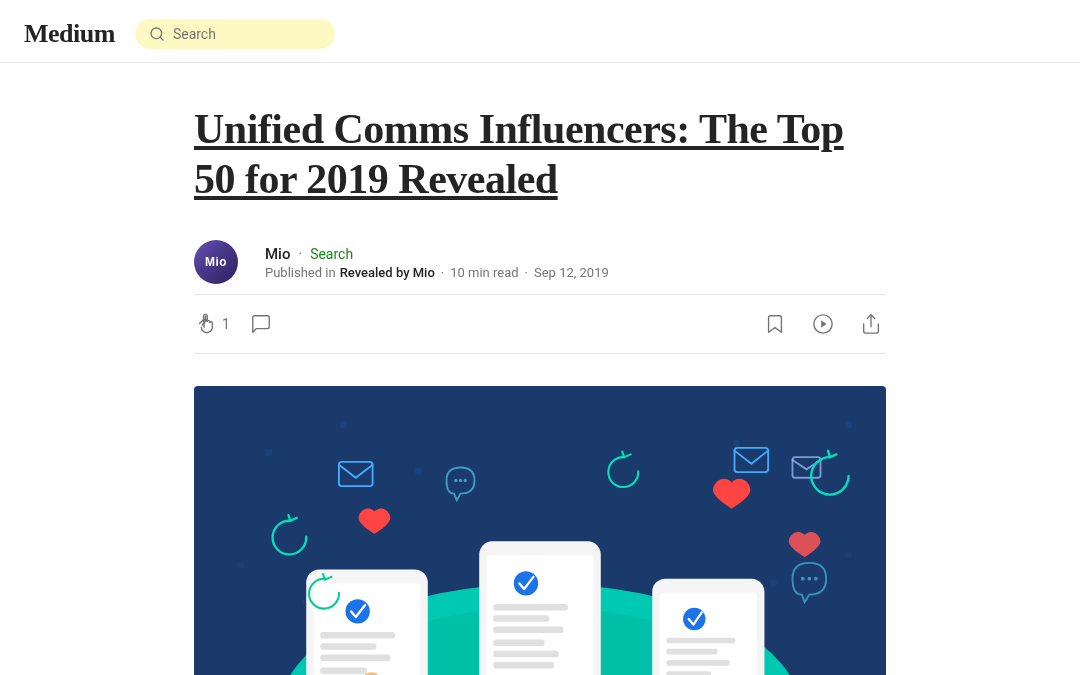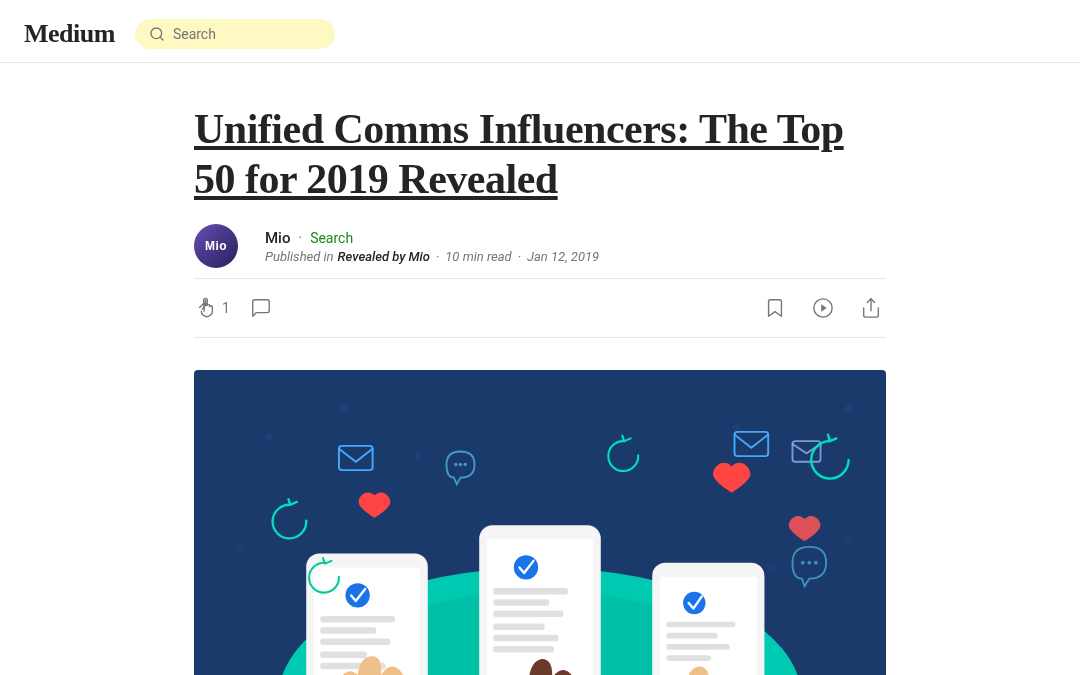--- a/index.html
+++ b/index.html
@@ -67,21 +67,21 @@
 
     
     .article-title {
       font-family: 'Georgia', serif;
       font-size: 42px;
       font-weight: 700;
       line-height: 1.18;
       color: #242424;
       text-decoration: underline;
       text-underline-offset: 3px;
-      margin-bottom: 20px;
+      margin-bottom: 36px;
       letter-spacing: -0.5px;
     }
 
     
     .author-row {
       display: flex;
       align-items: center;
       gap: 27px;
       margin-bottom: 10px;
     }
@@ -134,21 +134,20 @@
       font-family: inherit;
       padding: 0;
     }
     .author-meta {
       font-size: 13px;
       color: #757575;
       font-family: -apple-system, BlinkMacSystemFont, 'Segoe UI', Roboto, sans-serif;
       display: flex;
       align-items: center;
       gap: 4px;
-      font-style: italic;
     }
     .author-meta a {
       color: #242424;
       text-decoration: none;
       font-weight: 500;
     }
     .meta-sep { color: #757575; margin: 0 2px; }
 
     
     .action-bar {
@@ -252,21 +251,21 @@
         <span class="author-name">Mio</span>
         <span class="dot-separator">·</span>
         <button class="follow-btn">Search</button>
       </div>
       <div class="author-meta">
         <span>Published in</span>
         <a href="#">Revealed by Mio</a>
         <span class="meta-sep">·</span>
         <span>10 min read</span>
         <span class="meta-sep">·</span>
-        <span>Jan 12, 2019</span>
+        <span>Sep 12, 2019</span>
       </div>
     </div>
   </div>
 
   <div class="action-bar">
     <div class="action-left">
 
       <button class="clap-btn">
         <svg width="22" height="22" viewBox="0 0 24 24" fill="none" stroke="#757575" stroke-width="1.5">
           <path d="M14.5 3.5c0-1.1-.9-2-2-2s-2 .9-2 2" stroke-linecap="round"></path>

